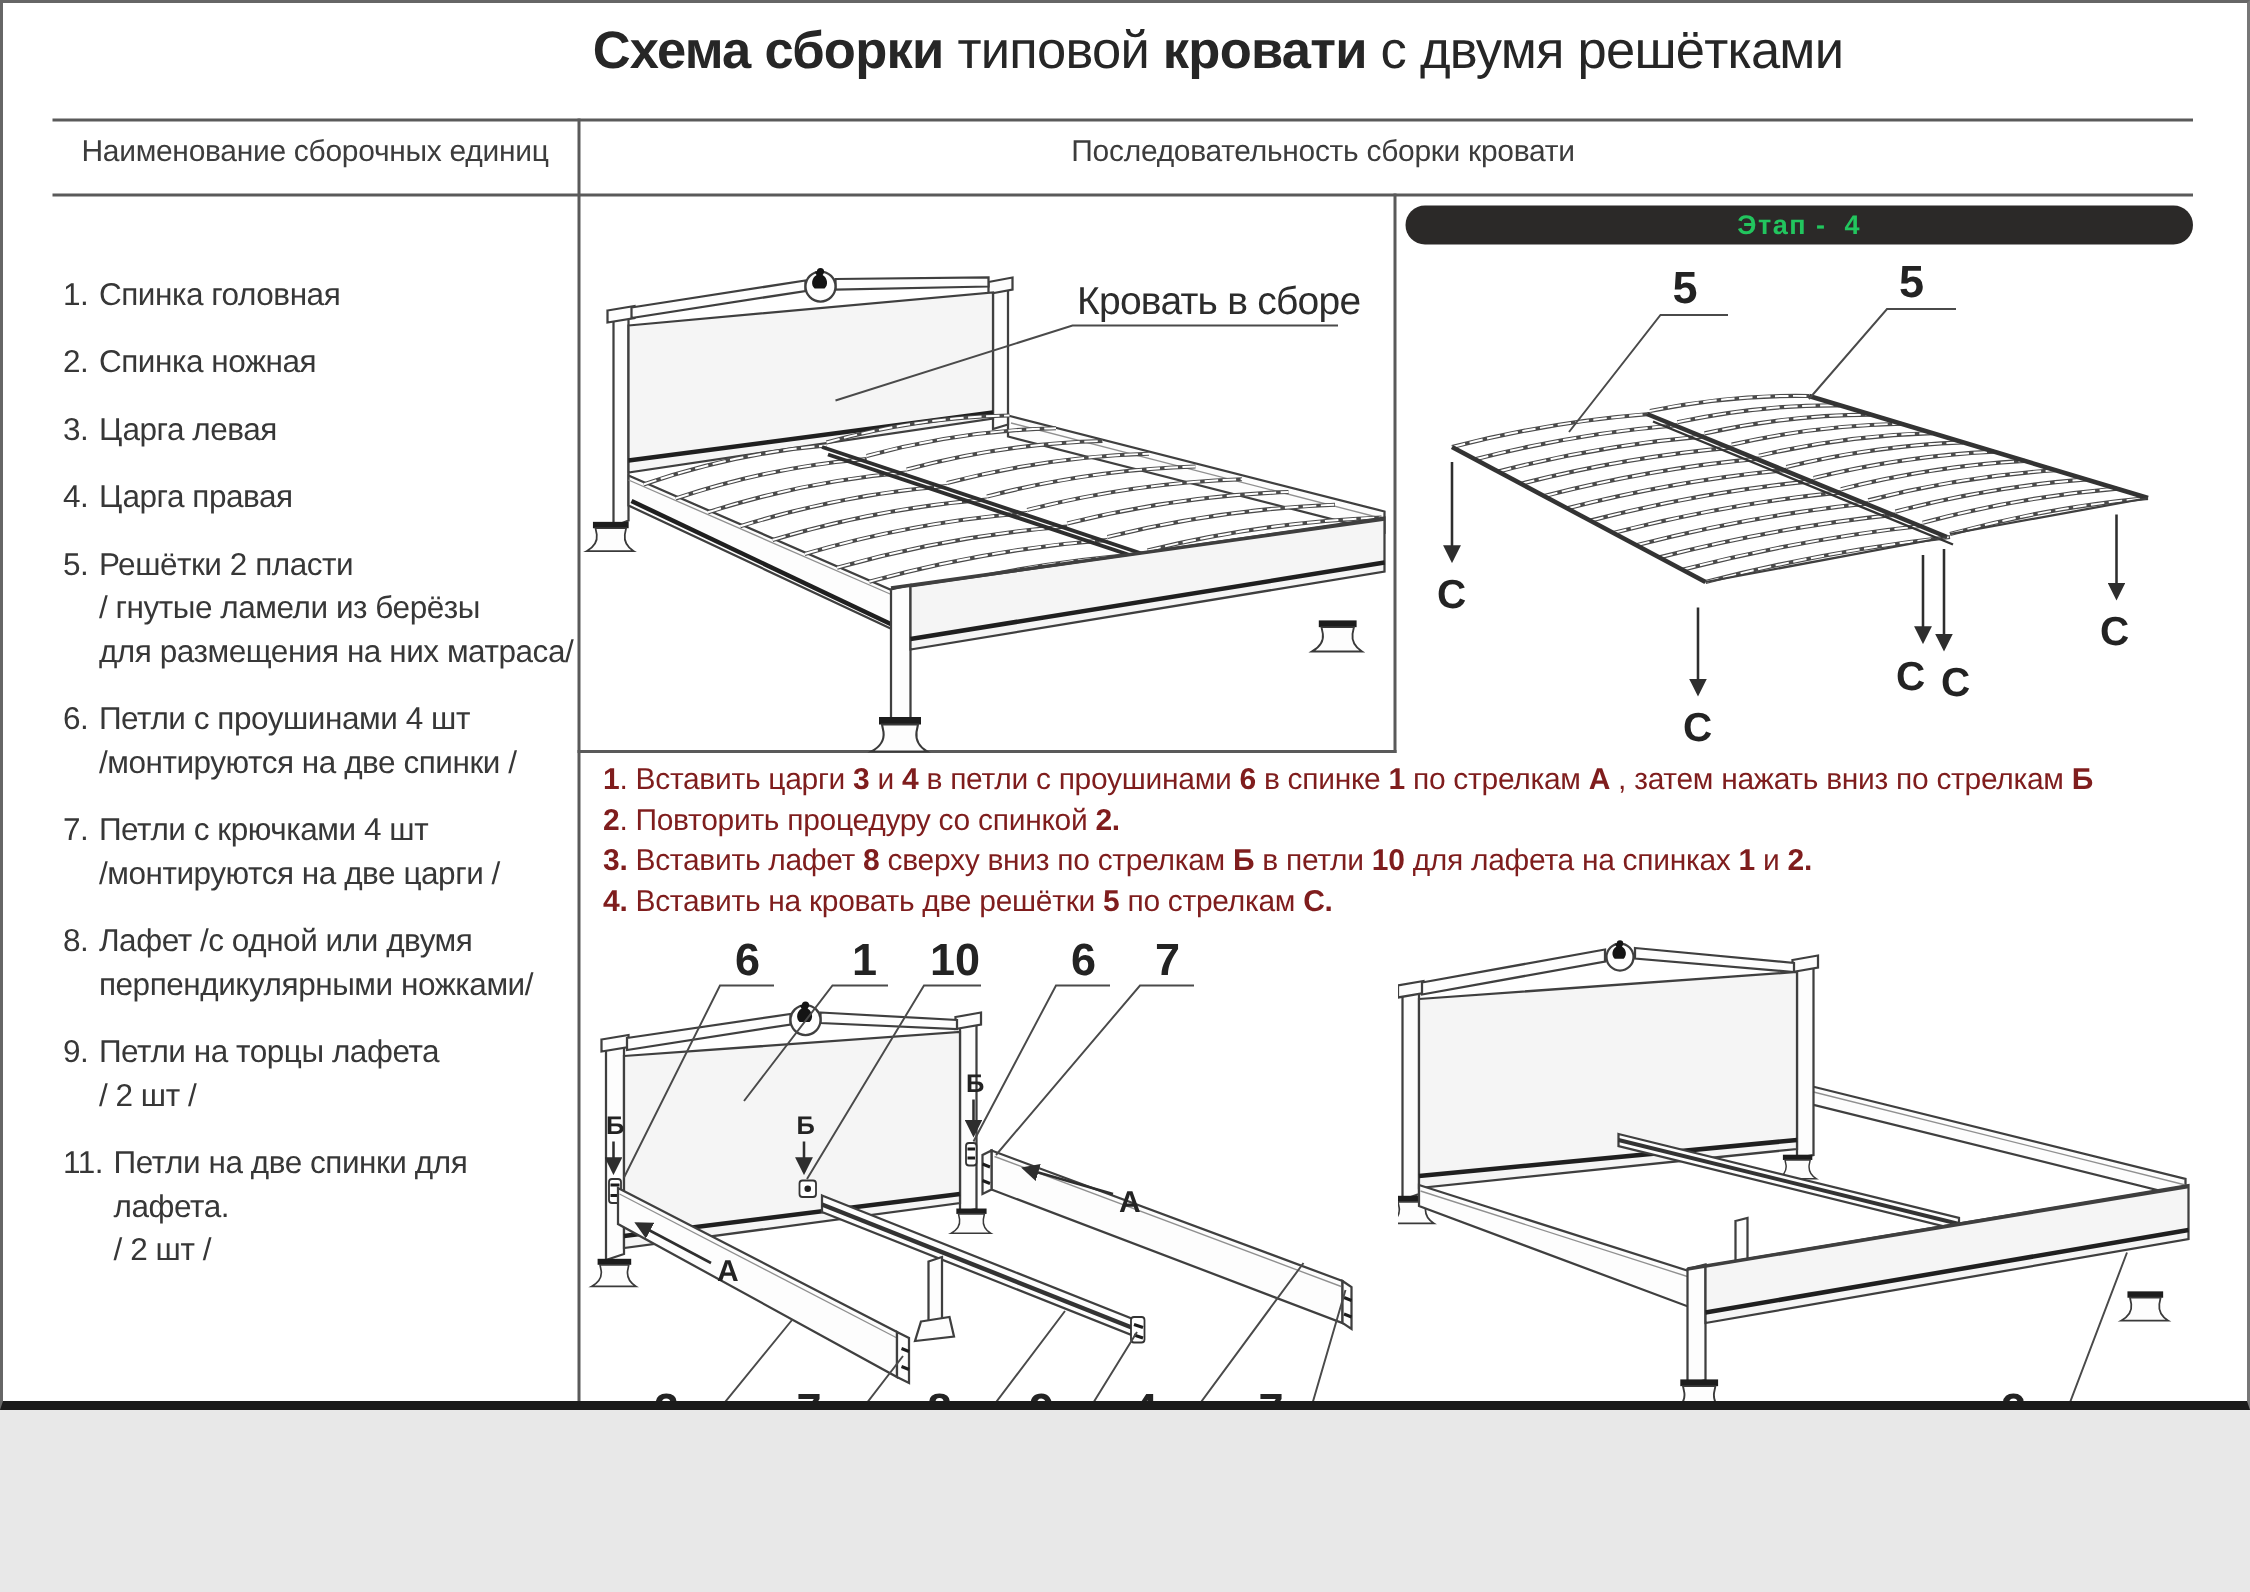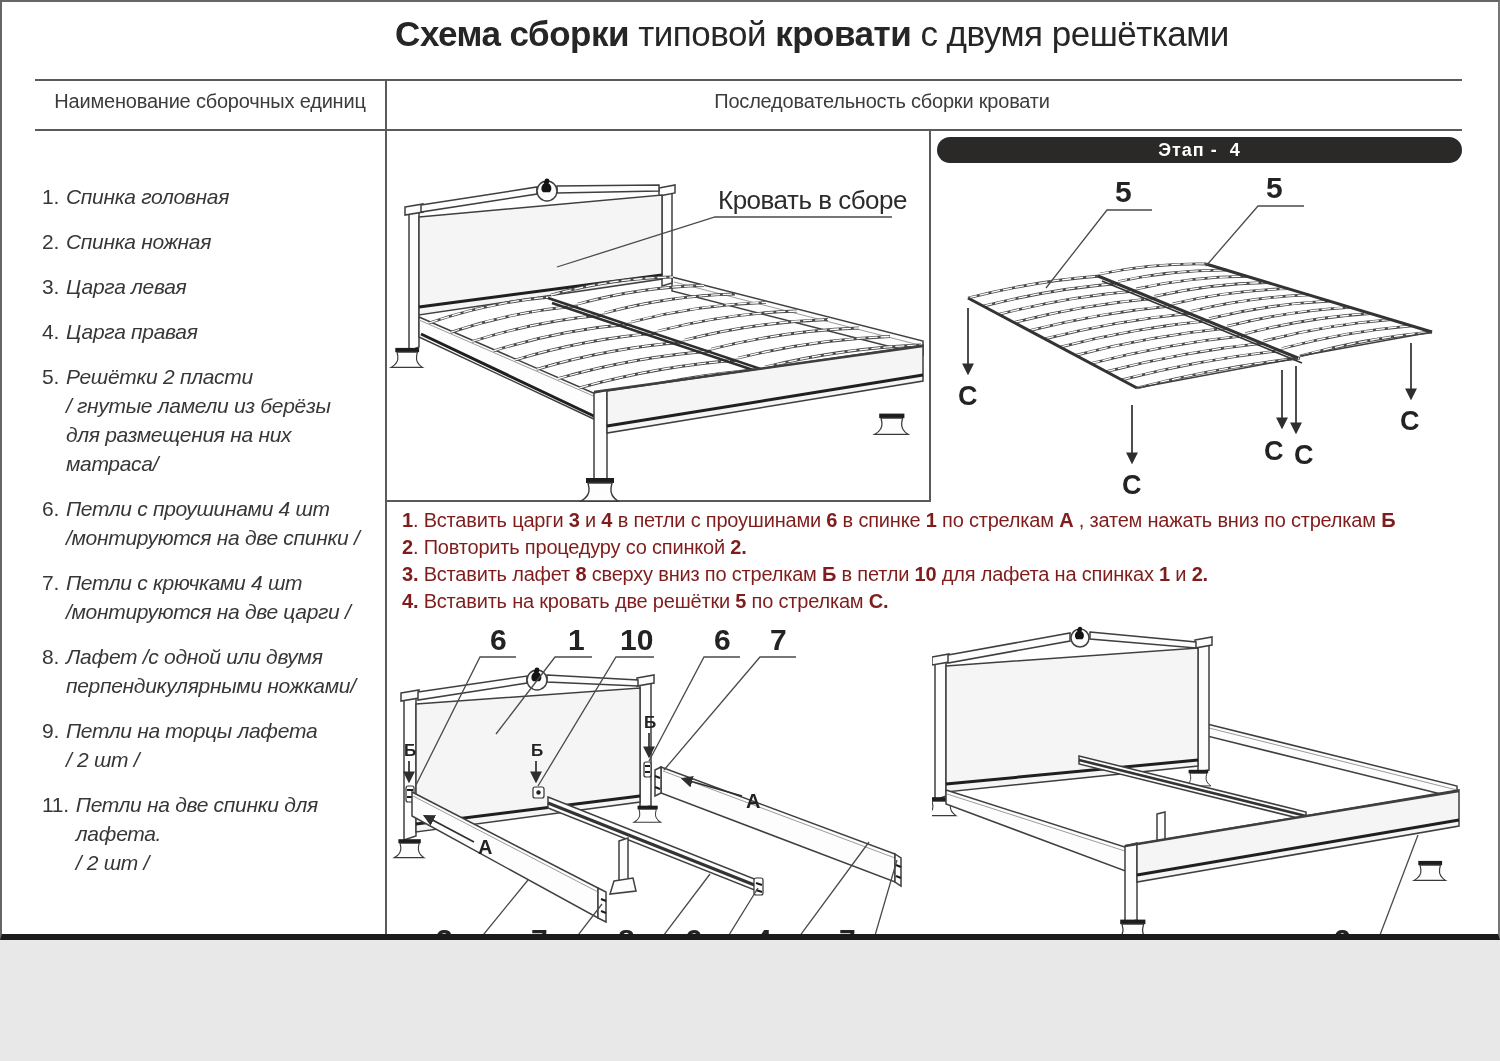--- a/index.html
+++ b/index.html
@@ -9,29 +9,29 @@
         font-family:"Liberation Sans",sans-serif;color:#2e2e2e;}
   .title{position:absolute;left:120px;top:12px;width:1380px;text-align:center;
          font-size:35px;letter-spacing:-0.5px;color:#262626;white-space:nowrap;}
   .title .b{font-weight:700;}
   .hline{position:absolute;left:33px;width:1427px;height:0;border-top:2px solid #5a5a5a;}
   .vdiv{position:absolute;left:383px;top:77px;width:2px;height:945px;background:#5a5a5a;}
   .colhead{position:absolute;top:88px;font-size:20px;color:#3c3c3c;text-align:center;letter-spacing:-0.2px;}
   .parts{position:absolute;left:40px;top:180px;width:345px;font-size:21px;letter-spacing:-0.3px;color:#373737;}
   .pi{margin-bottom:16px;line-height:29px;display:flex;}
   .pn{margin-right:7px;white-space:nowrap;}
-  .pt{white-space:pre-line;font-style:italic;}
+  .pt{white-space:pre-line;}
   .bedbox{position:absolute;left:383px;top:127px;width:546px;height:373px;box-sizing:border-box;
           border-right:2px solid #5a5a5a;border-bottom:2px solid #5a5a5a;}
   .instr{position:absolute;left:400px;top:505px;width:1075px;font-size:20px;letter-spacing:-0.2px;color:#7f1d1d;}
   .instr .line{line-height:27px;white-space:nowrap;}
   .instr .b{font-weight:700;}
   .pill{position:absolute;height:26px;background:#2b2928;border-radius:14px;
         display:flex;align-items:center;justify-content:center;}
-  .pill span{color:#ffffff;font-size:18px;font-weight:700;letter-spacing:1px;white-space:pre;}
+  .pill span{color:#22c55e;font-size:18px;font-weight:700;letter-spacing:1px;white-space:pre;}
   .footer{position:absolute;left:402px;top:1024px;width:1068px;font-size:20px;color:#303030;
           word-spacing:5px;letter-spacing:-0.2px;white-space:nowrap;}
   svg{position:absolute;overflow:hidden;}
   .ln{stroke:#3f3f3f;stroke-width:1.5;fill:none;}
   .ln2{stroke:#3f3f3f;stroke-width:2.4;fill:none;}
   .thin{stroke:#909090;stroke-width:0.9;fill:none;}
   .fw{fill:#fdfdfd;stroke:#3f3f3f;stroke-width:1.5;}
   .fp{fill:#f5f5f5;stroke:#3f3f3f;stroke-width:1.5;}
   .trim{stroke:#1f1f1f;stroke-width:3;fill:none;}
   .lead{stroke:#4a4a4a;stroke-width:1.3;fill:none;}

